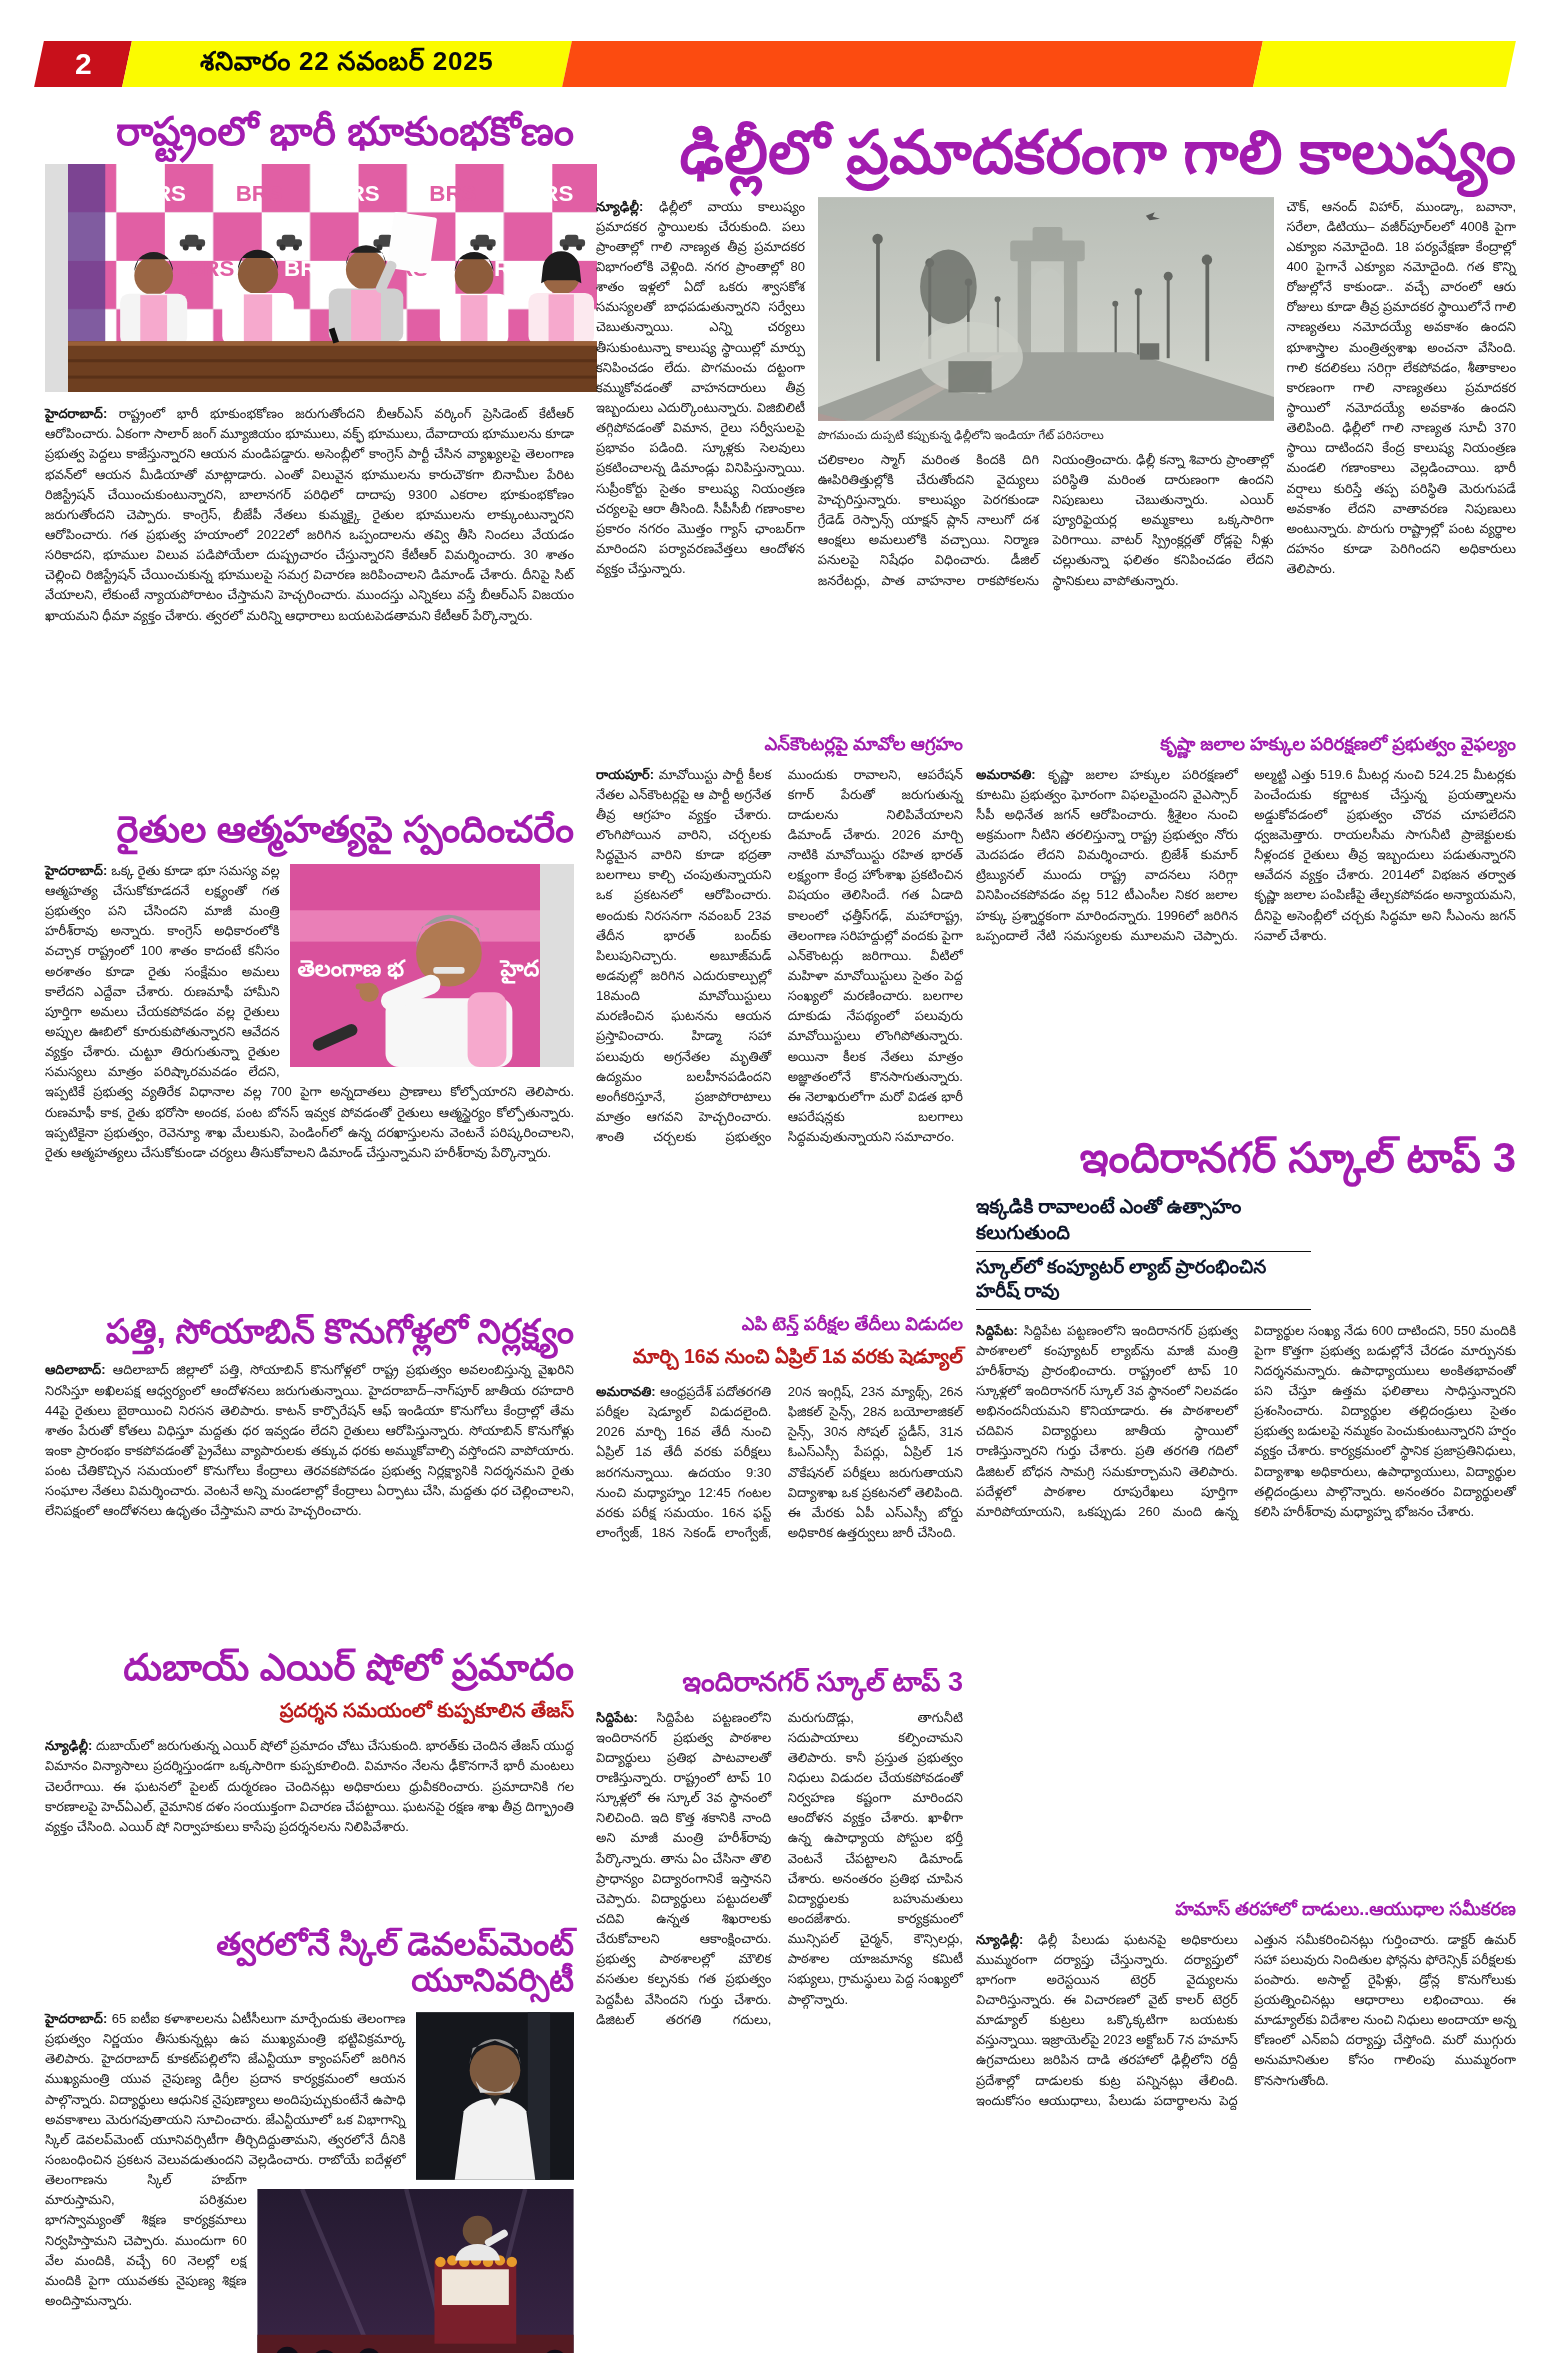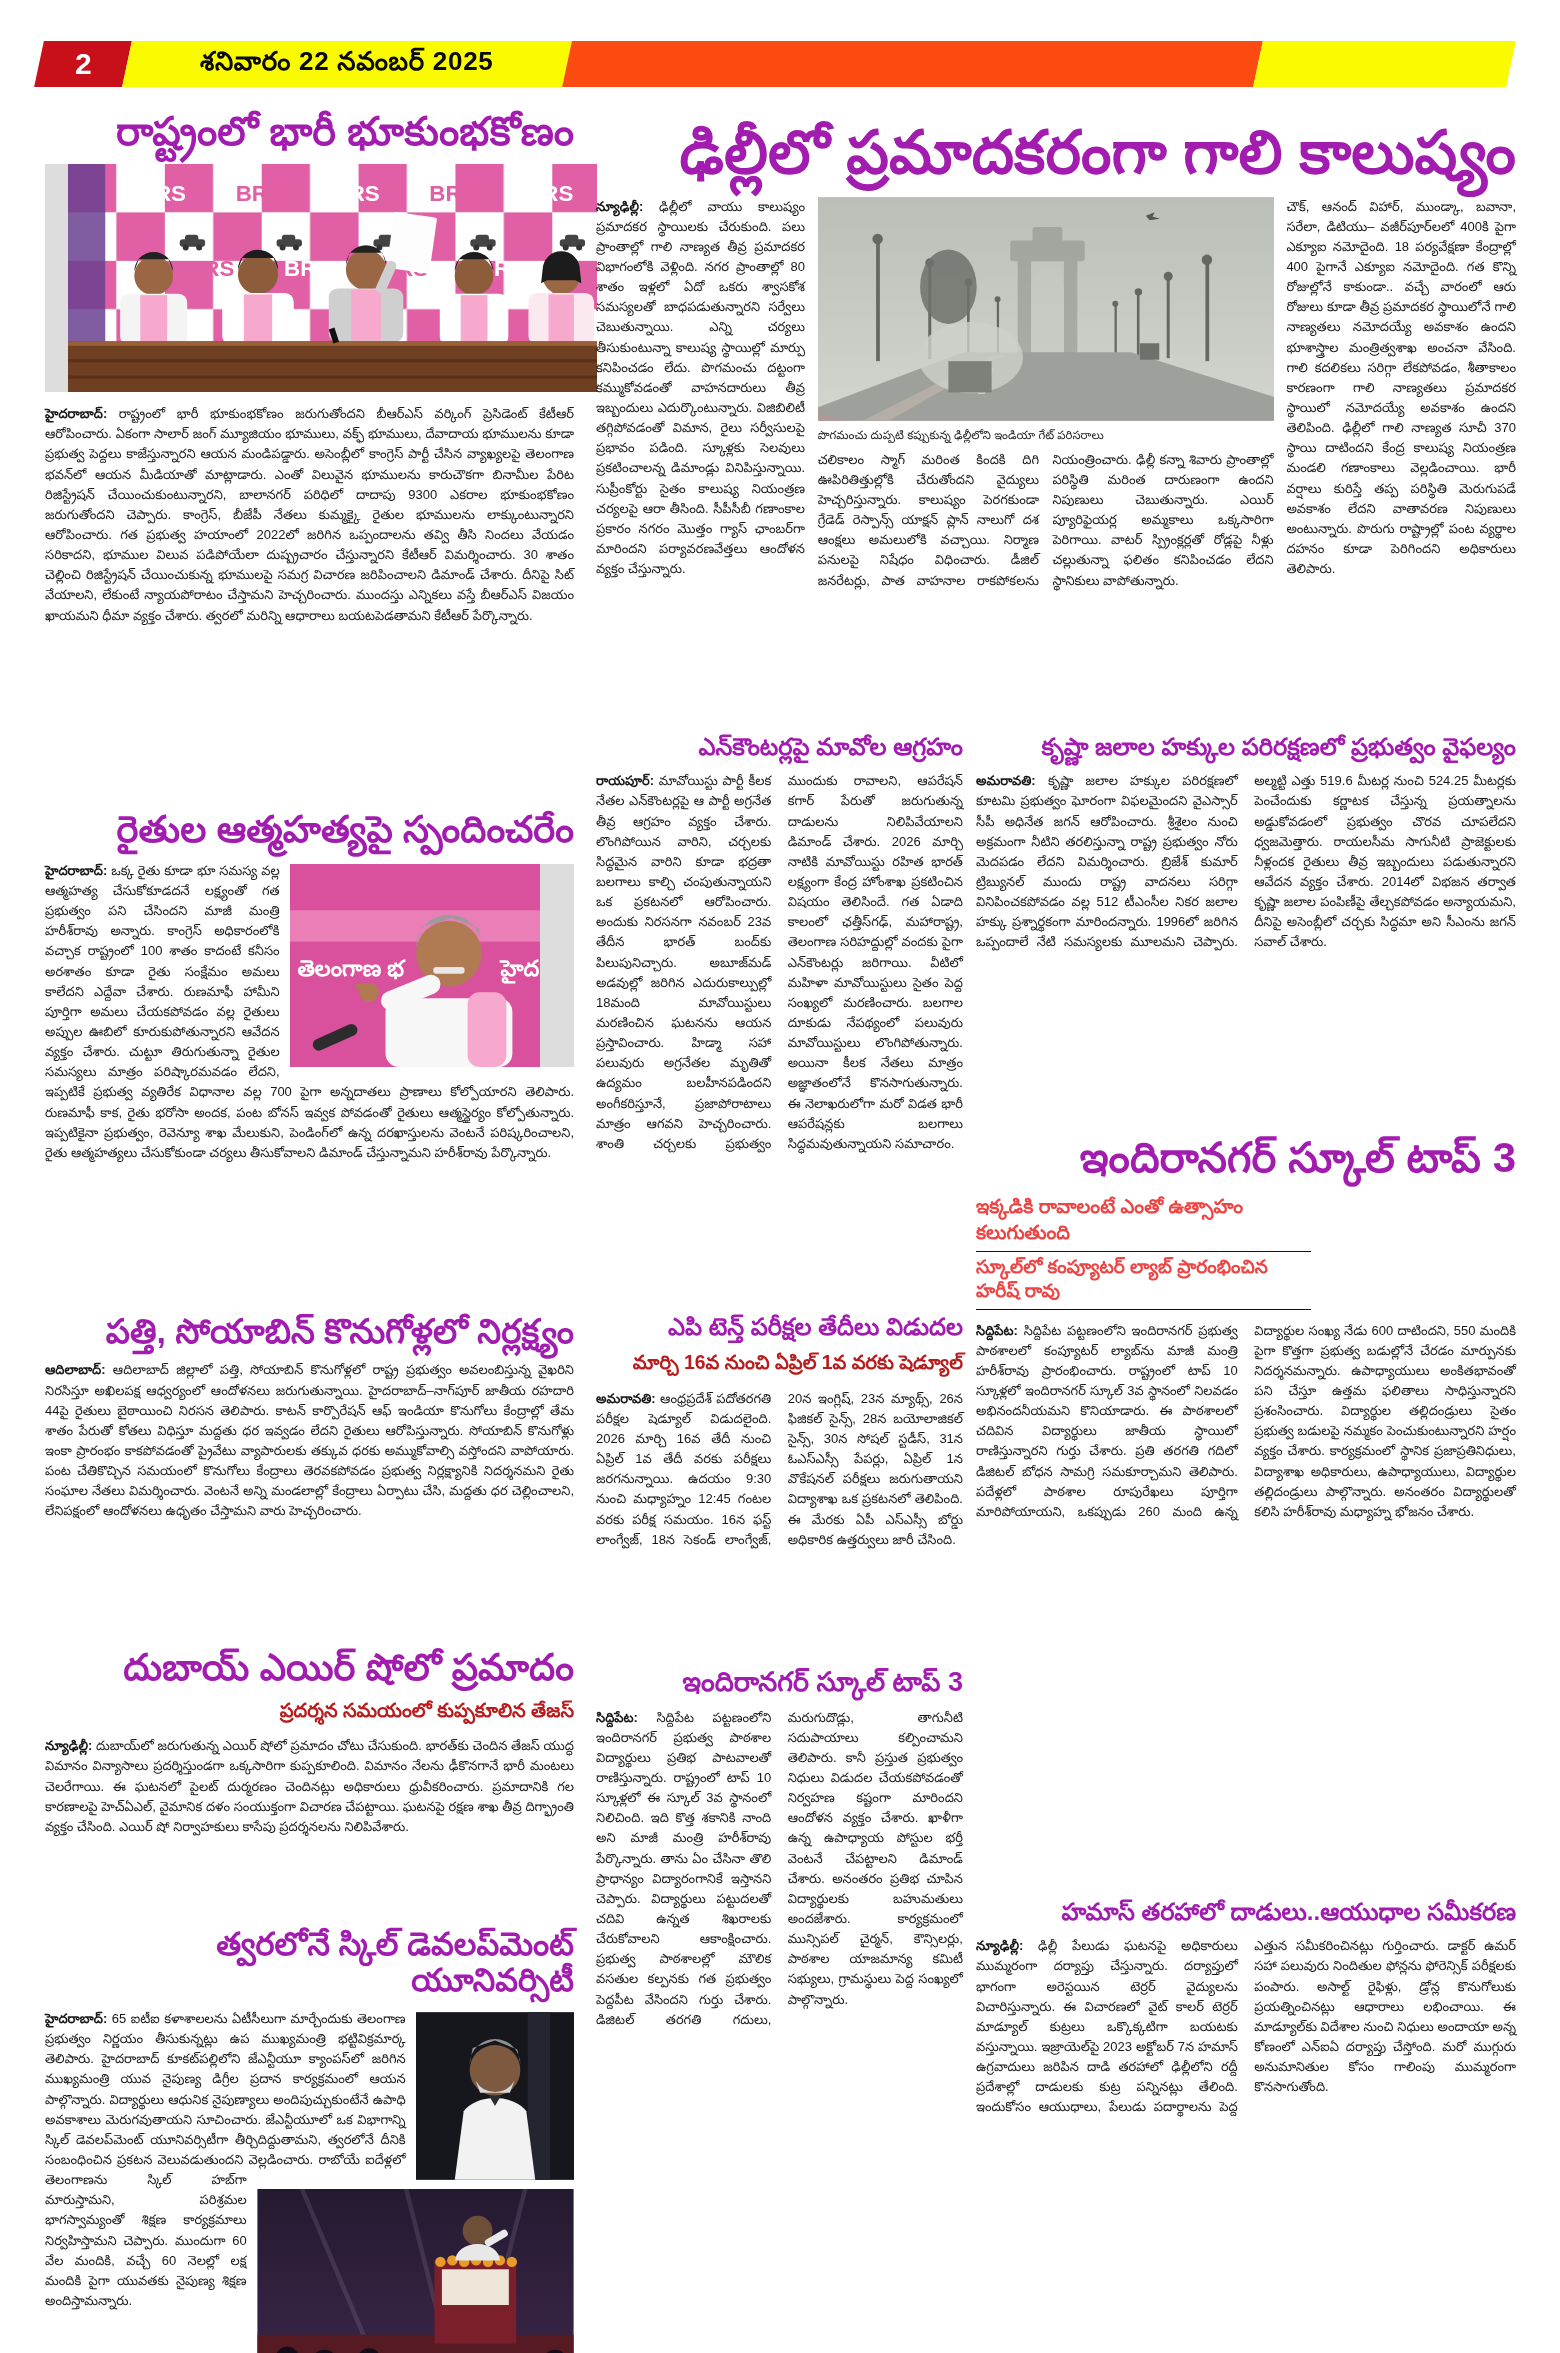--- a/index.html
+++ b/index.html
@@ -17,31 +17,31 @@
   .pdate{color:#0a0a0a;font-size:26px;font-weight:bold;letter-spacing:0.7px;}
   
   .art{position:absolute;}
   .hl{font-weight:bold;color:#a21caf;text-align:right;line-height:1.12;margin:0 0 10.4px 0;}
   .hl-64{font-size:60px;}
   .hl-55{font-size:40px;}
   .hl-50{font-size:37px;}
   .hl-46{font-size:34px;}
   .hl-44{font-size:32px;}
   .hl-37{font-size:27px;}
-  .hl-34{font-size:24px;}
+  .hl-34{font-size:18px;}
   .sub-pink{color:#b91c1c;font-size:19.4px;font-weight:bold;text-align:right;margin:1.5px 0 10.4px 0;}
   .body{font-size:13px;line-height:1.55;text-align:justify;color:#161616;}
   .dl{font-weight:bold;}
   .cols2{columns:2;column-gap:16.4px;}
   .photo{margin:0;line-height:0;background:#ddd;overflow:hidden;}
   .photo svg{display:block;}
   .float-r{float:right;margin:3px 0 6px 10.4px;}
   .caption{font-size:11.6px;line-height:1.35;text-align:left;margin-top:6px;color:#222;}
-  .subh{font-size:19.4px;font-weight:bold;color:#ef4444;line-height:1.3;padding:3px 0 6px 0;
-        border-bottom:1.5px solid #111;width:62%;}
+  .subh{font-size:19.4px;font-weight:bold;color:#0f172a;line-height:1.3;padding:3px 0 6px 0;
+        border-bottom:1.5px solid #111;width:62%;font-family:Liberation Serif, serif;}
   .delhi-row{display:flex;gap:12.7px;}
   .w280{width:209px;flex:none;}
   .w612{width:456px;flex:none;}
   .grow{flex:1;}
   .mt10{margin-top:7.5px;}
 </style>
 </head>
 <body>
 
 <div class="page">

